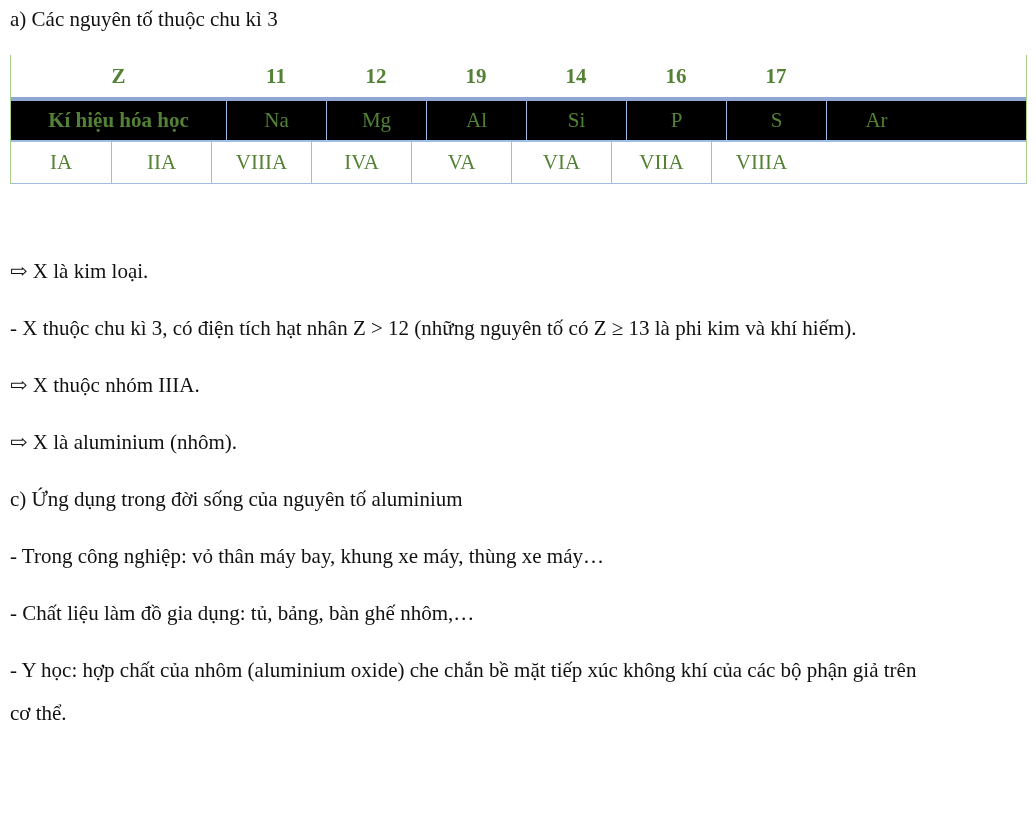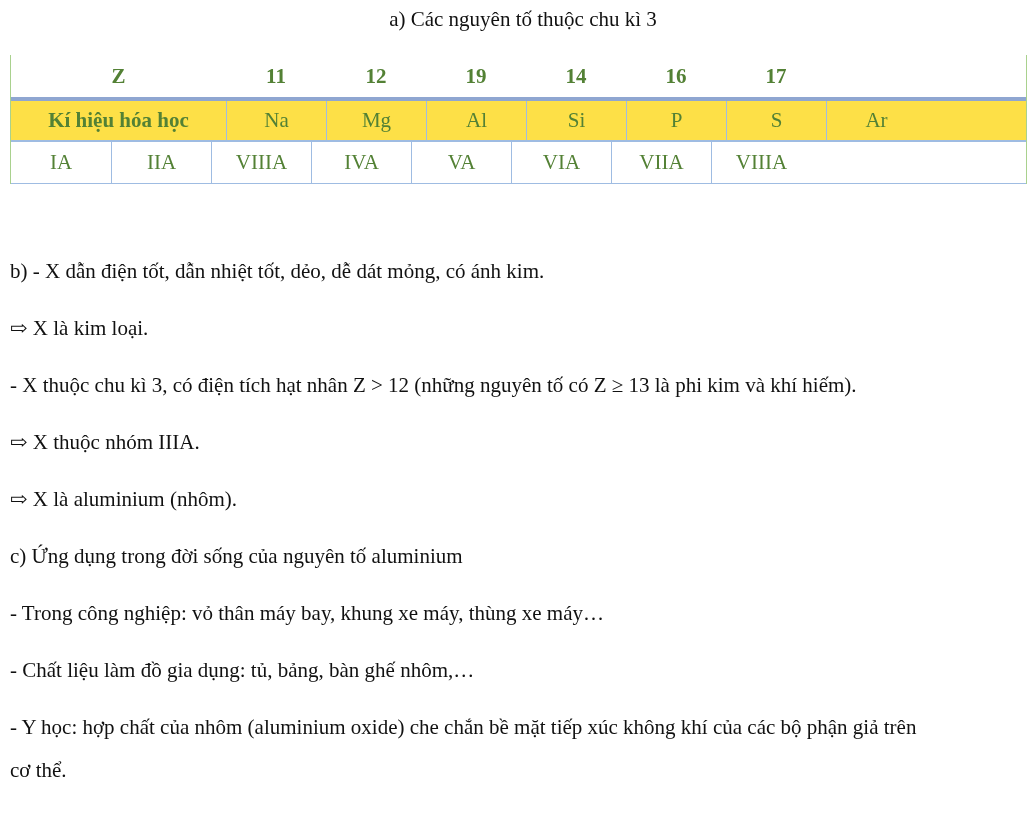--- a/index.html
+++ b/index.html
@@ -14,21 +14,20 @@
     height: 822px;
     box-sizing: border-box;
     padding: 4px 0 0 0;
     overflow: hidden;
     background: #ffffff;
   }
   .heading {
     font-size: 21px;
     line-height: 30px;
     margin: 0 0 0 10px;
-    text-align: center;
   }
   
   .ptable {
     margin: 21px 0 0 10px;
     width: 1015px;
     border-left: 1.5px solid #a9d18e;
     border-right: 1.5px solid #a9d18e;
     box-sizing: content-box;
     font-size: 21px;
     color: #538135;
@@ -37,21 +36,21 @@
   .cell {
     box-sizing: border-box;
     display: flex;
     align-items: center;
     justify-content: center;
     width: 100px;
     text-align: center;
   }
   .cell.head { width: 215px; font-weight: bold; }
   .row-z { height: 42px; font-weight: bold; border-bottom: 4px solid #8fa6d1; }
-  .row-symbol { height: 39px; background: #fde047; border-bottom: 2px solid #9fbce2; }
+  .row-symbol { height: 39px; background: #000000; border-bottom: 2px solid #9fbce2; }
   .row-group { height: 41px; background: #ffffff; border-bottom: 1.5px solid #9fbce2; }
   .row-symbol .cell:not(:first-child),
   .row-group .cell:not(:first-child) { border-left: 1.5px solid #9fbce2; }
   
   .textblock { margin: 66px 0 0 10px; }
   .para {
     font-size: 21px;
     line-height: 43px;
     margin: 14px 0 0 0;
     max-width: 930px;
@@ -91,21 +90,20 @@
       <div class="cell">VIIIA</div>
       <div class="cell">IVA</div>
       <div class="cell">VA</div>
       <div class="cell">VIA</div>
       <div class="cell">VIIA</div>
       <div class="cell">VIIIA</div>
     </div>
   </div>
 
   <div class="textblock">
-    <p class="para">b) - X dẫn điện tốt, dẫn nhiệt tốt, dẻo, dễ dát mỏng, có ánh kim.</p>
     <p class="para">⇨ X là kim loại.</p>
     <p class="para">- X thuộc chu kì 3, có điện tích hạt nhân Z &gt; 12 (những nguyên tố có Z ≥ 13 là phi kim và khí hiếm).</p>
     <p class="para">⇨ X thuộc nhóm IIIA.</p>
     <p class="para">⇨ X là aluminium (nhôm).</p>
     <p class="para">c) Ứng dụng trong đời sống của nguyên tố aluminium</p>
     <p class="para">- Trong công nghiệp: vỏ thân máy bay, khung xe máy, thùng xe máy…</p>
     <p class="para">- Chất liệu làm đồ gia dụng: tủ, bảng, bàn ghế nhôm,…</p>
     <p class="para">- Y học: hợp chất của nhôm (aluminium oxide) che chắn bề mặt tiếp xúc không khí của các bộ phận giả trên cơ thể.</p>
   </div>
 

